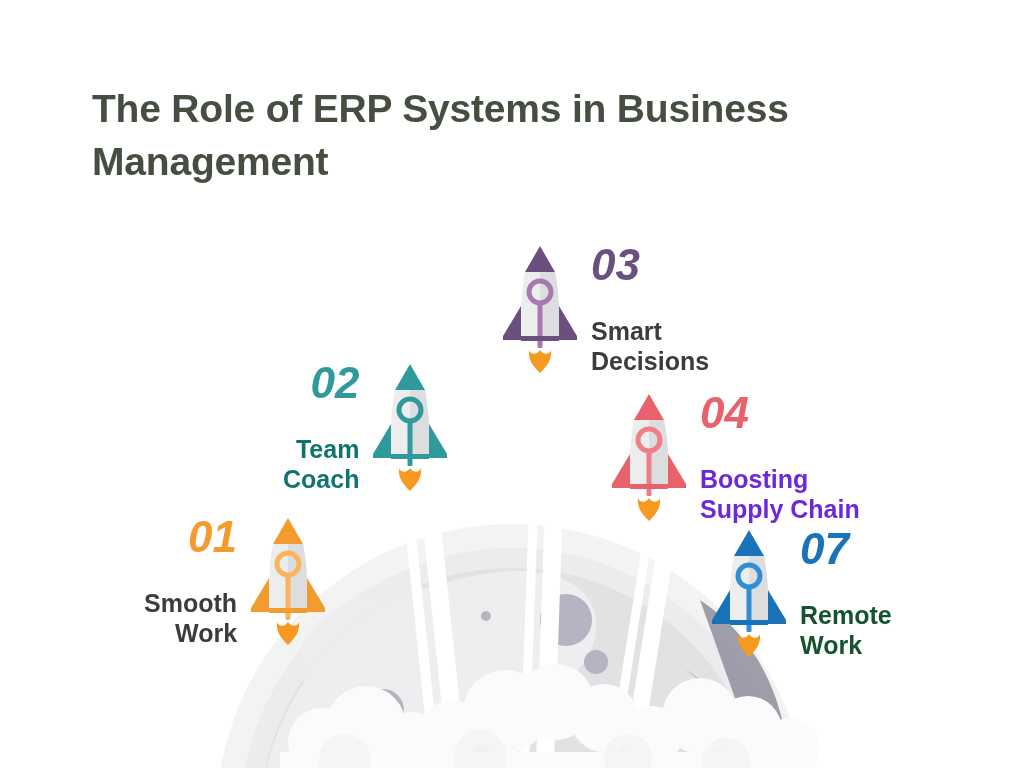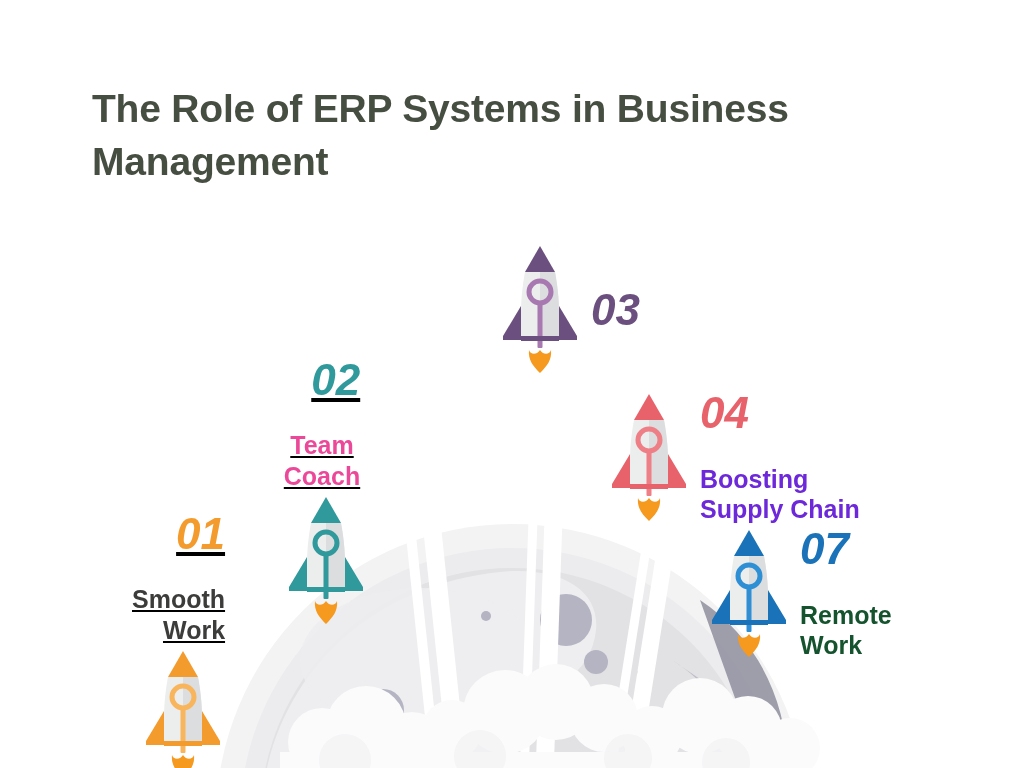--- a/index.html
+++ b/index.html
@@ -34,21 +34,21 @@
     letter-spacing:-0.2px;
     color:#464e41;
   }
 
   
   .step{
     position:absolute;
     display:flex;
     align-items:center;
   }
-  .step.text-left{ flex-direction:column;text-decoration:underline; }
+  .step.text-left{ flex-direction:row; }
   .step.text-right{ flex-direction:row-reverse; }
 
   .step-text{
     display:flex;
     flex-direction:column;
     gap:26px;
   }
   .step.text-left .step-text{ align-items:flex-end; text-align:right; padding-right:8px;}
   .step.text-right .step-text{ align-items:flex-start; text-align:left; padding-left:8px;}
 
@@ -141,21 +141,21 @@
         <circle cx="480" cy="756" r="26"></circle>
         <circle cx="628" cy="758" r="24"></circle>
         <circle cx="726" cy="762" r="24"></circle>
       </g>
     </g>
   </svg>
 
   <div class="title">The Role of ERP Systems in Business Management</div>
 
   <div id="steps-root">
-      <div class="step text-left" style="left: 132px; top: 512px;">
+      <div class="step text-left" style="left: 144px; top: 512px;">
         <div class="step-text">
           <div class="step-num" style="color: rgb(244, 155, 45);">01</div>
           <div class="step-label" style="color: rgb(60, 60, 59);">Smooth
 Work</div>
         </div>
         <div class="rocket">
   <svg width="86" height="136" viewBox="0 0 86 136" xmlns="http://www.w3.org/2000/svg">
 
     <path d="M43 6 L58 32 L28 32 Z" fill="#f49b2d"></path>
 
@@ -172,21 +172,21 @@
 
     <rect x="24" y="96" width="38" height="5" fill="#f49b2d"></rect>
 
     <path d="M43 110 C39 116 33 114 32 110 C31 120 36 126 43 133
              C50 126 55 120 54 110 C53 114 47 116 43 110 Z" fill="#f5991f"></path>
   </svg></div>
       </div>
       <div class="step text-left" style="left: 283px; top: 358px;">
         <div class="step-text">
           <div class="step-num" style="color: rgb(47, 153, 155);">02</div>
-          <div class="step-label" style="color: #ec4899; text-align: center;">Team
+          <div class="step-label" style="color: #0f766e;">Team
 Coach</div>
         </div>
         <div class="rocket">
   <svg width="86" height="136" viewBox="0 0 86 136" xmlns="http://www.w3.org/2000/svg">
 
     <path d="M43 6 L58 32 L28 32 Z" fill="#2f999b"></path>
 
     <path d="M28 32 C28 32 24 52 24 72 L24 98 L62 98 L62 72 C62 52 58 32 58 32 Z" fill="#eceded"></path>
     <path d="M43 32 L43 98 L62 98 L62 72 C62 52 58 32 58 32 Z" fill="#dcdddf"></path>
 
@@ -200,20 +200,22 @@
 
     <rect x="24" y="96" width="38" height="5" fill="#2f999b"></rect>
 
     <path d="M43 110 C39 116 33 114 32 110 C31 120 36 126 43 133
              C50 126 55 120 54 110 C53 114 47 116 43 110 Z" fill="#f5991f"></path>
   </svg></div>
       </div>
       <div class="step text-right" style="left: 497px; top: 240px;">
         <div class="step-text">
           <div class="step-num" style="color: rgb(107, 79, 126);">03</div>
+          <div class="step-label" style="color: rgb(60, 60, 59);">Smart
+Decisions</div>
         </div>
         <div class="rocket">
   <svg width="86" height="136" viewBox="0 0 86 136" xmlns="http://www.w3.org/2000/svg">
 
     <path d="M43 6 L58 32 L28 32 Z" fill="#6b4f7e"></path>
 
     <path d="M28 32 C28 32 24 52 24 72 L24 98 L62 98 L62 72 C62 52 58 32 58 32 Z" fill="#eceded"></path>
     <path d="M43 32 L43 98 L62 98 L62 72 C62 52 58 32 58 32 Z" fill="#dcdddf"></path>
 
     <circle cx="43" cy="52" r="11" fill="none" stroke="#a878b0" stroke-width="5"></circle>

